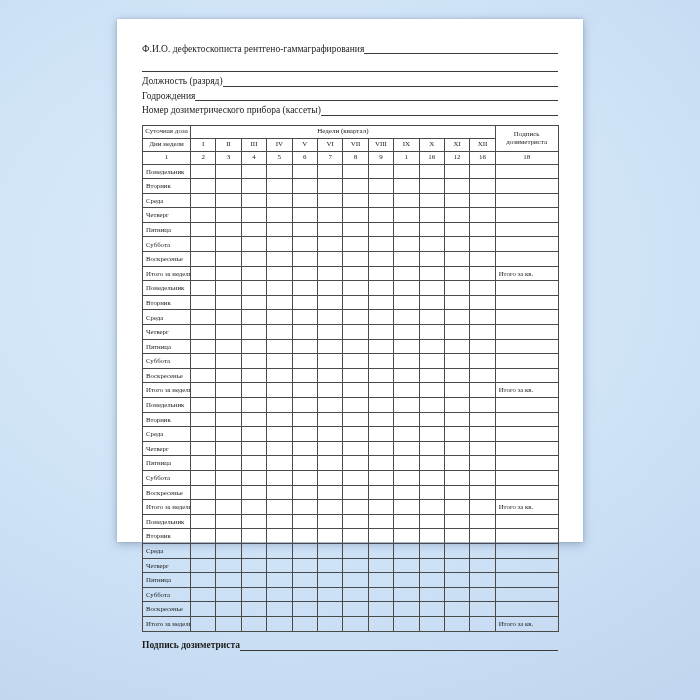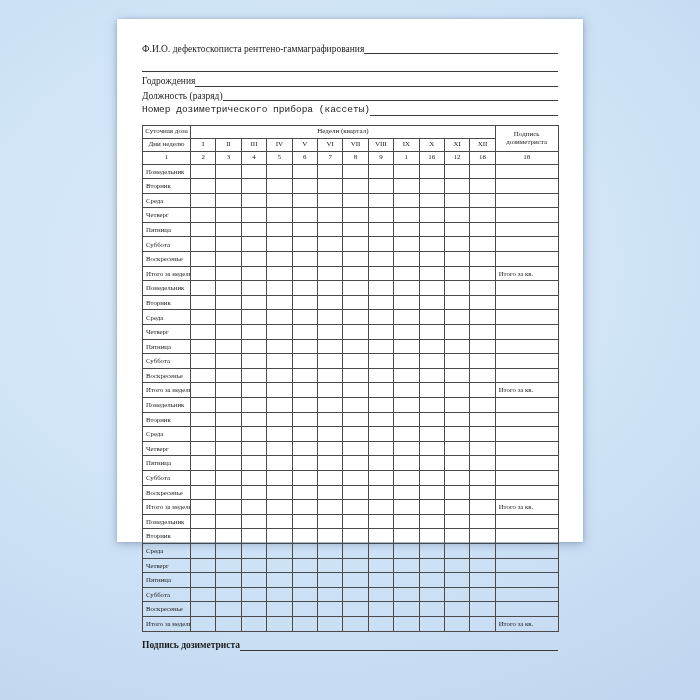--- a/index.html
+++ b/index.html
@@ -17,21 +17,21 @@
     background:#ffffff;box-sizing:border-box;padding:0 25px;
     box-shadow:0 2px 9px rgba(91,115,148,0.5), 0 0 2px rgba(91,115,148,0.35);
   }
   .line{display:flex;align-items:flex-end;font-size:9.5px;line-height:1.1;}
   .line .label{white-space:nowrap;padding-bottom:1px;}
   .line .fill{flex:1;border-bottom:1px solid #3a3a3a;margin-bottom:1px;height:1px;}
   .line.fio{margin-top:23px;height:13px;}
   .line.blank{margin-top:5px;height:13px;}
   .line.byear{height:14.5px;}
   .line.pos{height:14.5px;}
-  .line.dev{height:14.5px;font-family:Liberation Mono, monospace;}
+  .line.dev{height:14.5px;}
   .line.signature{margin-top:7px;height:13px;}
   .line.signature .label{font-weight:bold;}
 
   table.dose{
     border-collapse:collapse;table-layout:fixed;width:416px;margin-top:8px;
   }
   table.dose th, table.dose td{
     border:1px solid #4a4a4a;padding:0;font-weight:normal;
     font-size:7px;line-height:1.1;text-align:center;vertical-align:middle;
     overflow:hidden;white-space:nowrap;
@@ -54,30 +54,30 @@
 
     <div class="line fio">
       <span class="label">Ф.И.О. дефектоскописта рентгено-гаммаграфирования</span>
       <span class="fill"></span>
     </div>
 
     <div class="line blank">
       <span class="fill"></span>
     </div>
 
+    <div class="line pos">
+      <span class="label">Должность (разряд)</span>
+      <span class="fill"></span>
+    </div>
+
     <div class="line byear">
       <span class="label">Годрождения</span>
       <span class="fill"></span>
     </div>
 
-    <div class="line pos">
-      <span class="label">Должность (разряд)</span>
-      <span class="fill"></span>
-    </div>
-
     <div class="line dev">
       <span class="label">Номер дозиметрического прибора (кассеты)</span>
       <span class="fill"></span>
     </div>
 
     <table class="dose" id="dose-table">
         <colgroup>
           <col style="width: 48px;">
           <col style="width: 25.4px;">
           <col style="width: 25.4px;">
@@ -93,21 +93,21 @@
           <col style="width: 25.4px;">
           <col style="width: 63px;">
         </colgroup>
         <thead>
           <tr>
             <th>Суточная доза</th>
             <th colspan="12">Недели (квартал)</th>
             <th class="sig" rowspan="2">Подпись дозиметриста</th>
           </tr>
           <tr>
-            <th>Дни неделю</th>
+            <th>Дни недели</th>
             <th>I</th>
             <th>II</th>
             <th>III</th>
             <th>IV</th>
             <th>V</th>
             <th>VI</th>
             <th>VII</th>
             <th>VIII</th>
             <th>IX</th>
             <th>X</th>

